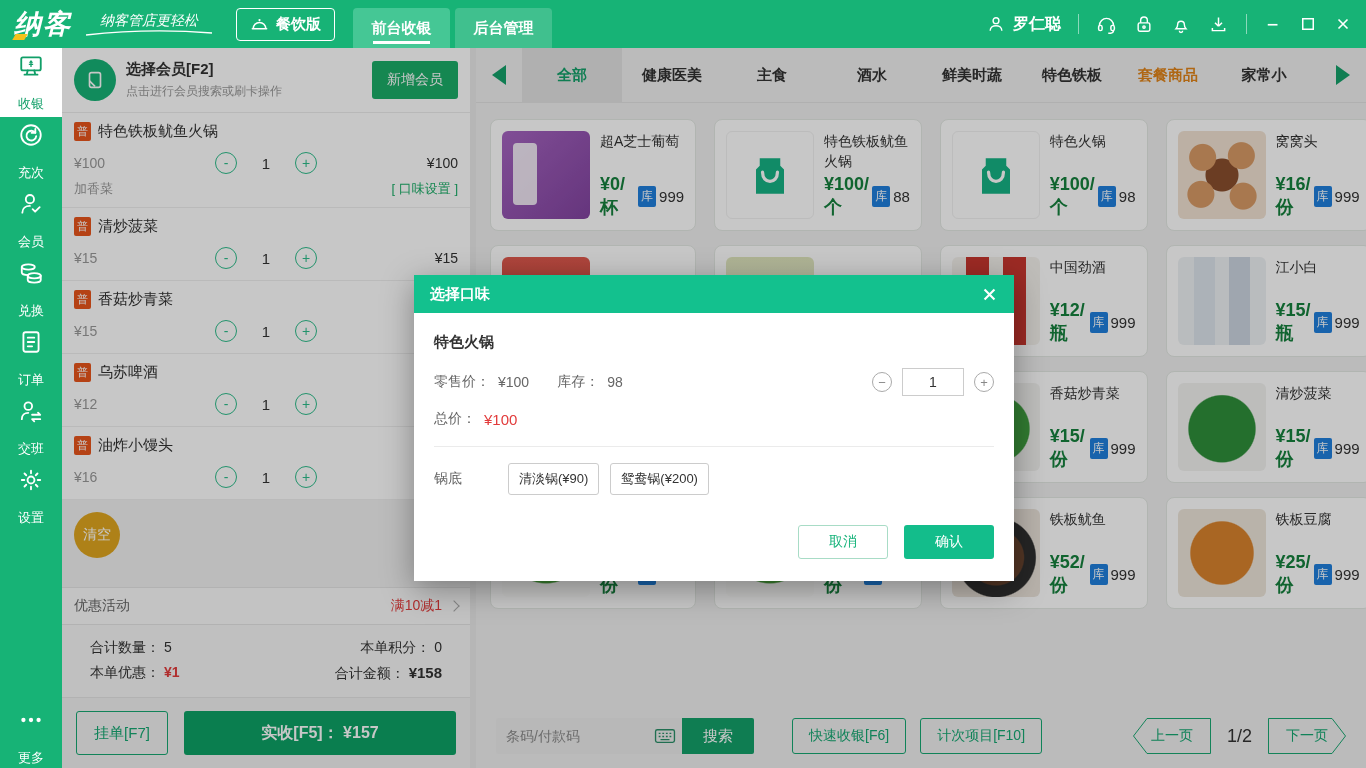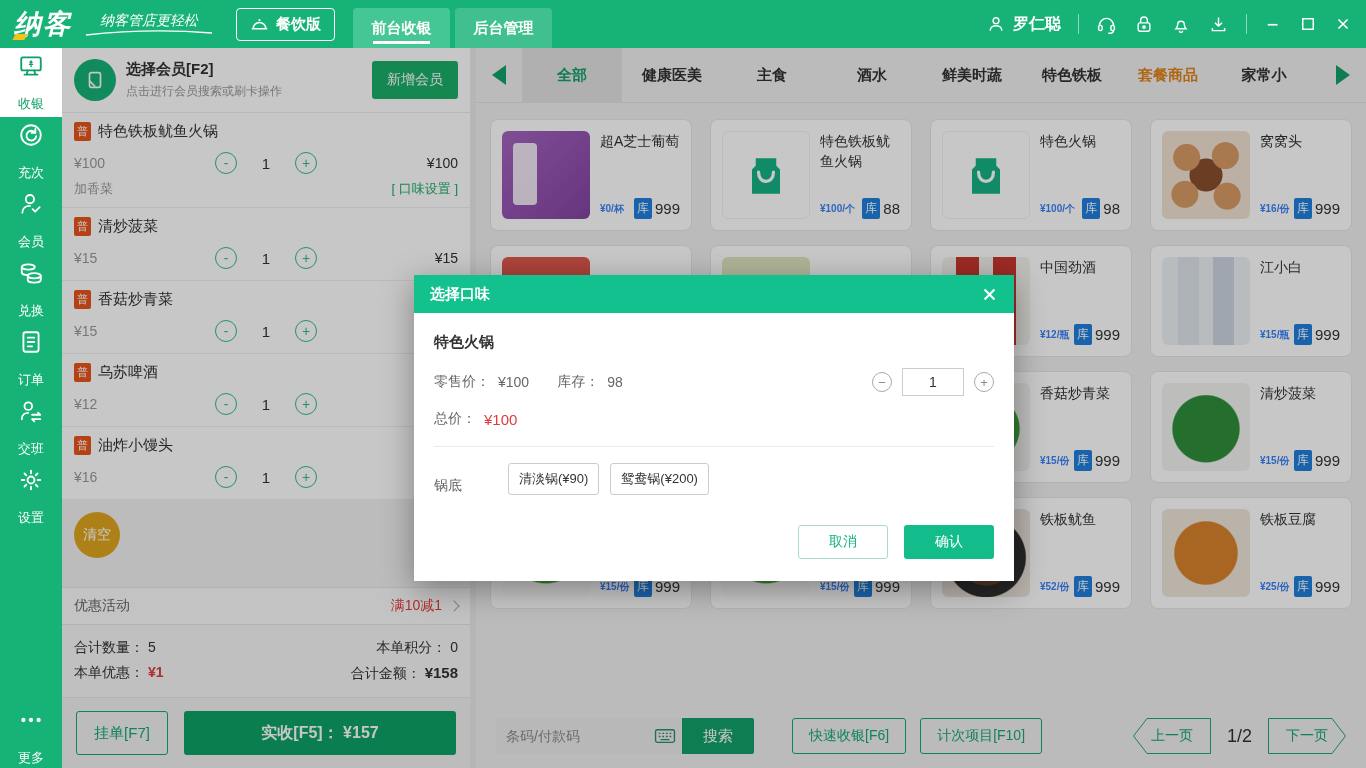--- a/index.html
+++ b/index.html
@@ -51,21 +51,21 @@
   .ctotal { flex:1; text-align:right; color:#333; font-size:14px; }
   .crow3 { display:flex; justify-content:space-between; font-size:13px; margin:0 0 4px; }
   .cnote { color:#999; }
   .cflavor { color:#1cad68; cursor:pointer; }
   .clear-btn { width:46px; height:46px; border-radius:50%; background:#dfa61f; color:#fff; font-size:14px; border:none; margin:12px; cursor:pointer; }
   .spacer { flex:1; }
   .promo-row { display:flex; align-items:center; background:#fafafa; border-top:1px solid #e4e4e4; border-bottom:1px solid #e4e4e4; padding:9px 12px; font-size:14px; color:#666; cursor:pointer; }
   .promo-val { margin-left:auto; color:#e23b3b; }
   .promo-chev { width:8px; height:8px; border-top:1px solid #aaa; border-right:1px solid #aaa; transform:rotate(45deg); margin-left:8px; }
   .totals { background:#f6f6f6; padding:7px 12px; border-bottom:1px solid #e4e4e4; font-size:14px; color:#333; }
-  .trow { display:flex; justify-content:space-between; margin:7px 0; }
+  .trow { display:flex; justify-content:space-between; margin:7px 16px; }
   .tred { color:#e23b3b; font-weight:bold; }
   .tbold { font-weight:bold; font-size:15px; }
   .action-row { display:flex; gap:16px; padding:13px 14px; align-items:center; }
   .hold-btn { width:92px; height:44px; border:1px solid #17a873; color:#17a873; background:transparent; font-size:15px; border-radius:3px; cursor:pointer; }
   .pay-btn { flex:1; height:44px; background:#0da266; border:none; color:#fff; font-size:16px; font-weight:bold; border-radius:3px; cursor:pointer; }
 
   
   .right-area { flex:1; display:flex; flex-direction:column; min-width:0; }
   .tabbar { height:55px; background:#f0f0f0; display:flex; align-items:stretch; border-bottom:1px solid #e2e2e2; overflow:hidden; flex:none; }
   .arrow-cell { width:46px; display:flex; align-items:center; justify-content:center; flex:none; cursor:pointer; }
@@ -73,21 +73,21 @@
   .tri-right { width:0; height:0; border-style:solid; border-width:10px 0 10px 14px; border-color:transparent transparent transparent #14a06a; }
   .cattab { flex:0 0 100px; display:flex; align-items:center; justify-content:center; font-size:15px; color:#333; font-weight:bold; cursor:pointer; white-space:nowrap; overflow:hidden; }
   .cattab.selected { background:#e2e2e2; color:#14a06a; }
   .cattab.special { color:#e0841a; flex-basis:92px; }
   .grid { flex:1; display:grid; grid-template-columns:repeat(4,1fr); grid-auto-rows:112px; gap:14px 18px; padding:16px 14px; align-content:start; overflow:hidden; }
   .pcard { background:#fff; border:1px solid #e3e8e3; border-radius:8px; padding:11px; display:flex; gap:10px; cursor:pointer; }
   .pimg { width:88px; height:88px; border-radius:6px; flex:none; position:relative; overflow:hidden; }
   .pinfo { flex:1; display:flex; flex-direction:column; min-width:0; }
   .pname { font-size:14px; color:#333; line-height:1.45; }
   .pmeta { margin-top:auto; display:flex; align-items:center; gap:3px; }
-  .pprice { color:#3b82f6; font-size:10px; font-weight:bold; }
+  .pprice { color:#15803d; font-size:18px; font-weight:bold; }
   .kubadge { background:#1f7fdd; color:#fff; font-size:12px; padding:2px 3px; border-radius:2px; margin-left:auto; }
   .pstock { color:#333; font-size:15px; }
 
   
   .drink-purple { background:linear-gradient(135deg,#a564c0,#8244a0); }
   .drink-purple::after { content:''; position:absolute; left:11px; top:12px; width:24px; height:62px; background:rgba(255,255,255,.85); border-radius:4px; }
   .green-bag { background:#fff; border:1px solid #f1f1f1; display:flex; align-items:center; justify-content:center; }
   .wowotou { background:radial-gradient(circle at 28% 30%,#d89a66 0 13px,transparent 14px),radial-gradient(circle at 72% 28%,#d89a66 0 13px,transparent 14px),radial-gradient(circle at 26% 72%,#d89a66 0 13px,transparent 14px),radial-gradient(circle at 74% 74%,#d89a66 0 13px,transparent 14px),radial-gradient(circle at 50% 50%,#8a4f2d 0 16px,#f1e2d2 17px); }
   .red-pack { background:linear-gradient(180deg,#e05a4e,#c23b33); }
   .pale-pack { background:linear-gradient(180deg,#dfe6bd,#f4f1e6); }
@@ -124,21 +124,21 @@
   .mprod { font-size:15px; font-weight:bold; color:#333; margin:12px 0 16px; }
   .mrow { display:flex; align-items:center; color:#666; font-size:14px; }
   .mpair { display:flex; align-items:center; gap:8px; }
   .mgap { width:28px; }
   .mstep { margin-left:auto; display:flex; align-items:center; gap:10px; }
   .mqbtn { width:20px; height:20px; border-radius:50%; border:1px solid #aaa; color:#888; background:#fff; font-size:13px; line-height:17px; text-align:center; cursor:pointer; padding:0; }
   .mqty { width:62px; height:28px; border:1px solid #ccc; text-align:center; font-size:14px; color:#333; outline:none; }
   .mtotal-row { margin-top:14px; display:flex; align-items:center; gap:8px; font-size:14px; color:#666; }
   .mtotal { color:#e23b3b; font-size:15px; }
   .mdiv { border:none; border-top:1px solid #ebebeb; margin:18px 0 16px; }
-  .mbase { display:flex; align-items:flex-end; font-size:14px; color:#666; }
+  .mbase { display:flex; align-items:center; font-size:14px; color:#666; }
   .mbase-label { width:74px; flex:none; }
   .chips { display:flex; gap:11px; }
   .chip { border:1px solid #ccc; border-radius:3px; padding:6px 10px; font-size:13px; color:#333; background:#fff; cursor:pointer; }
   .mfooter { display:flex; justify-content:flex-end; gap:16px; margin-top:30px; }
   .cancel-btn { width:90px; height:34px; border:1px solid #a8dcc6; color:#15b37a; background:#fff; font-size:14px; border-radius:3px; cursor:pointer; }
   .confirm-btn { width:90px; height:34px; background:#13bd8b; border:none; color:#fff; font-size:14px; border-radius:3px; cursor:pointer; }
 </style>
 </head>
 <body>
 

